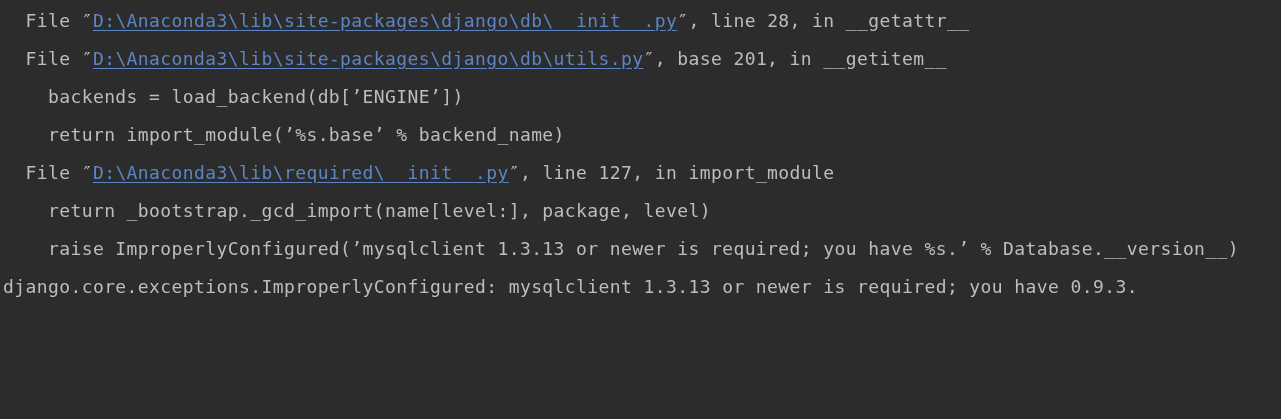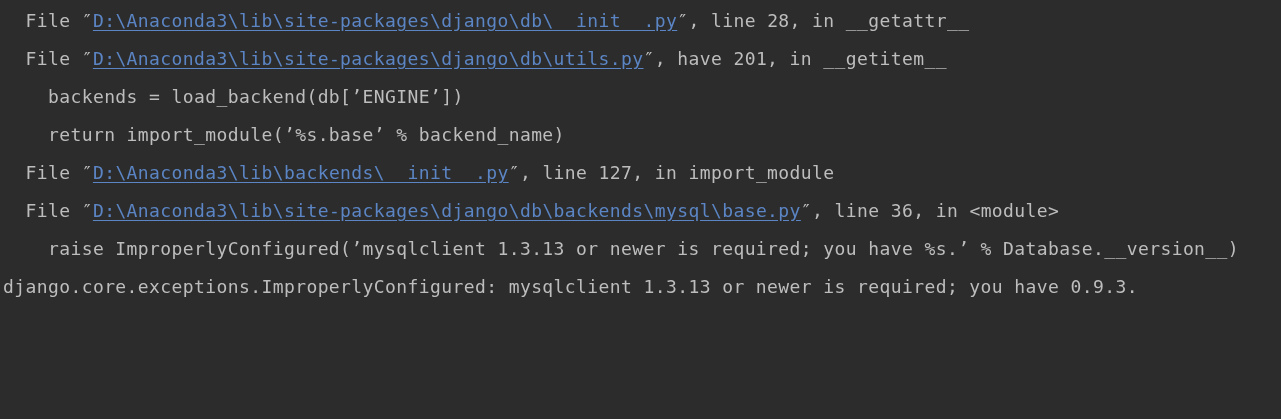--- a/index.html
+++ b/index.html
@@ -33,21 +33,21 @@
     text-underline-offset: 3px;
     cursor: pointer;
   }
 </style>
 </head>
 <body>
 
 <div class="console">
   <div>
       <div class="line"><span>  File ″</span><span class="link">D:\Anaconda3\lib\site-packages\django\db\__init__.py</span><span>″, line 28, in __getattr__</span></div>
-      <div class="line"><span>  File ″</span><span class="link">D:\Anaconda3\lib\site-packages\django\db\utils.py</span><span>″, have 201, in __getitem__</span></div>
+      <div class="line"><span>  File ″</span><span class="link">D:\Anaconda3\lib\site-packages\django\db\utils.py</span><span>″, base 201, in __getitem__</span></div>
       <div class="line"><span>    backends = load_backend(db[’ENGINE’])</span></div>
       <div class="line"><span>    return import_module(’%s.base’ % backend_name)</span></div>
-      <div class="line"><span>  File ″</span><span class="link">D:\Anaconda3\lib\backends\__init__.py</span><span>″, line 127, in import_module</span></div>
-      <div class="line"><span>  File ″</span><span class="link">D:\Anaconda3\lib\site-packages\django\db\backends\mysql\base.py</span><span>″, line 36, in &lt;module&gt;</span></div>
+      <div class="line"><span>  File ″</span><span class="link">D:\Anaconda3\lib\required\__init__.py</span><span>″, line 127, in import_module</span></div>
+      <div class="line"><span>    return _bootstrap._gcd_import(name[level:], package, level)</span></div>
       <div class="line"><span>    raise ImproperlyConfigured(’mysqlclient 1.3.13 or newer is required; you have %s.’ % Database.__version__)</span></div>
       <div class="line"><span>django.core.exceptions.ImproperlyConfigured: mysqlclient 1.3.13 or newer is required; you have 0.9.3.</span></div>
     </div>
 </div>
 
 </body></html>

